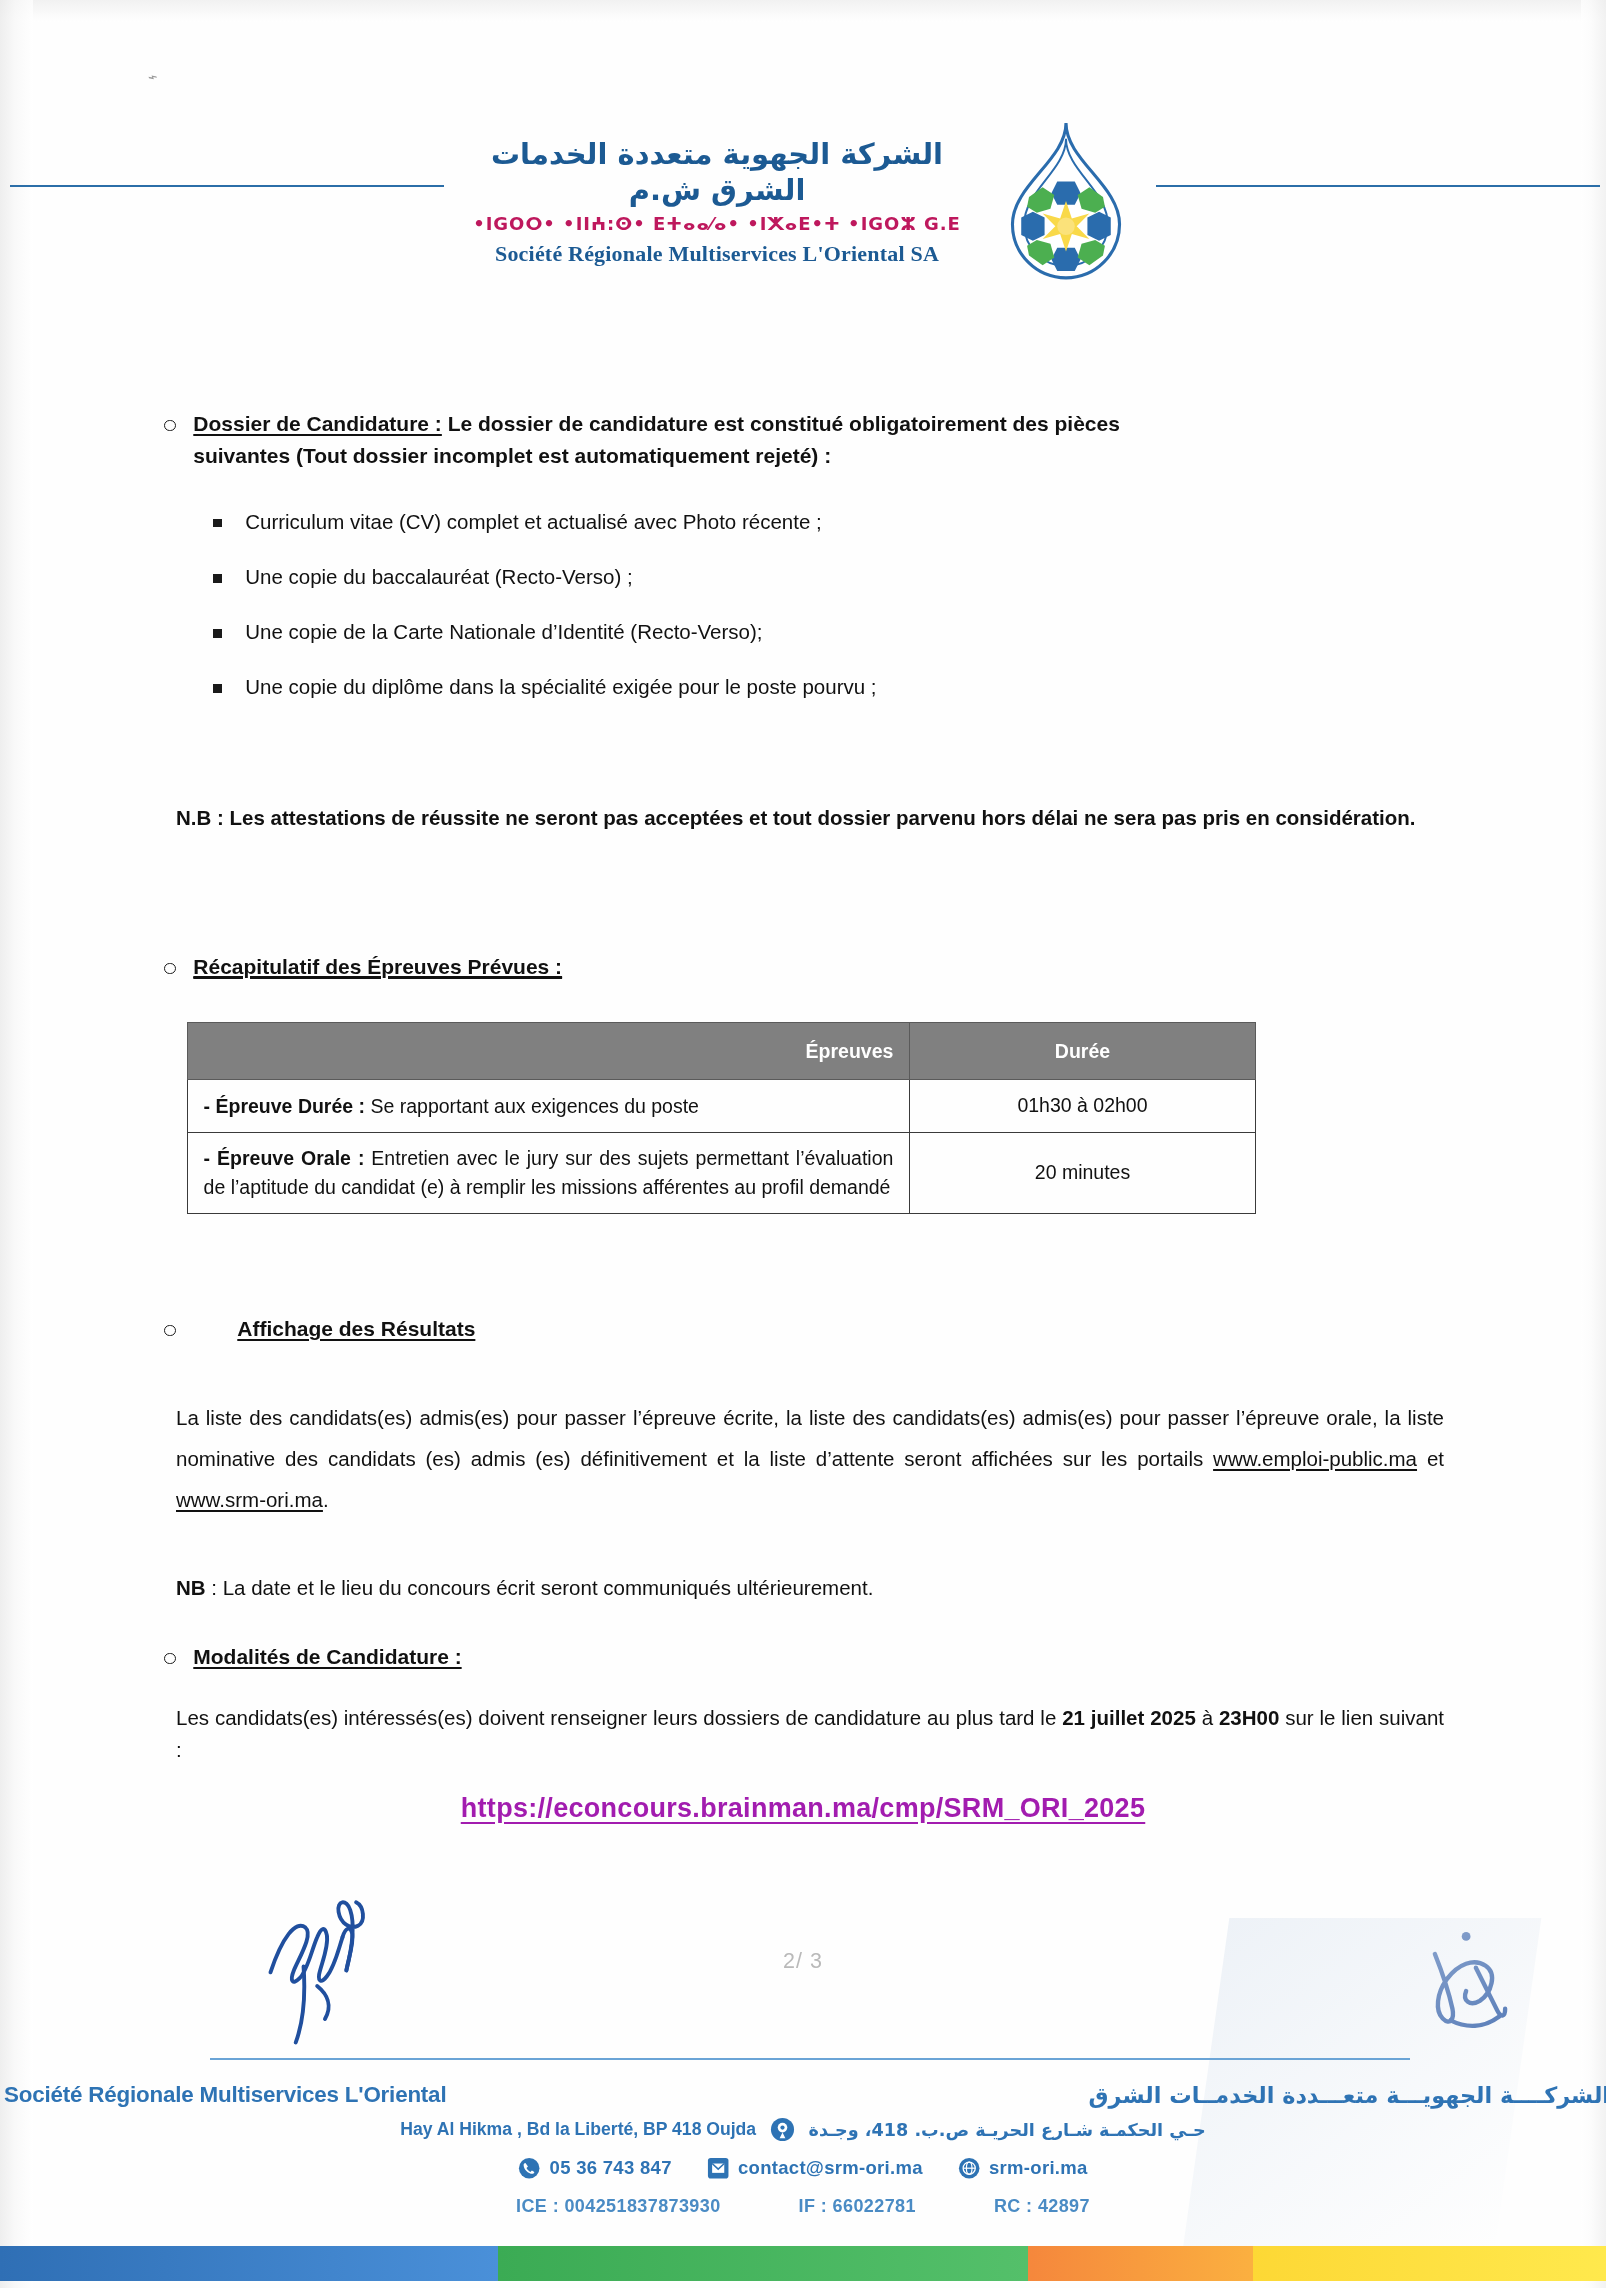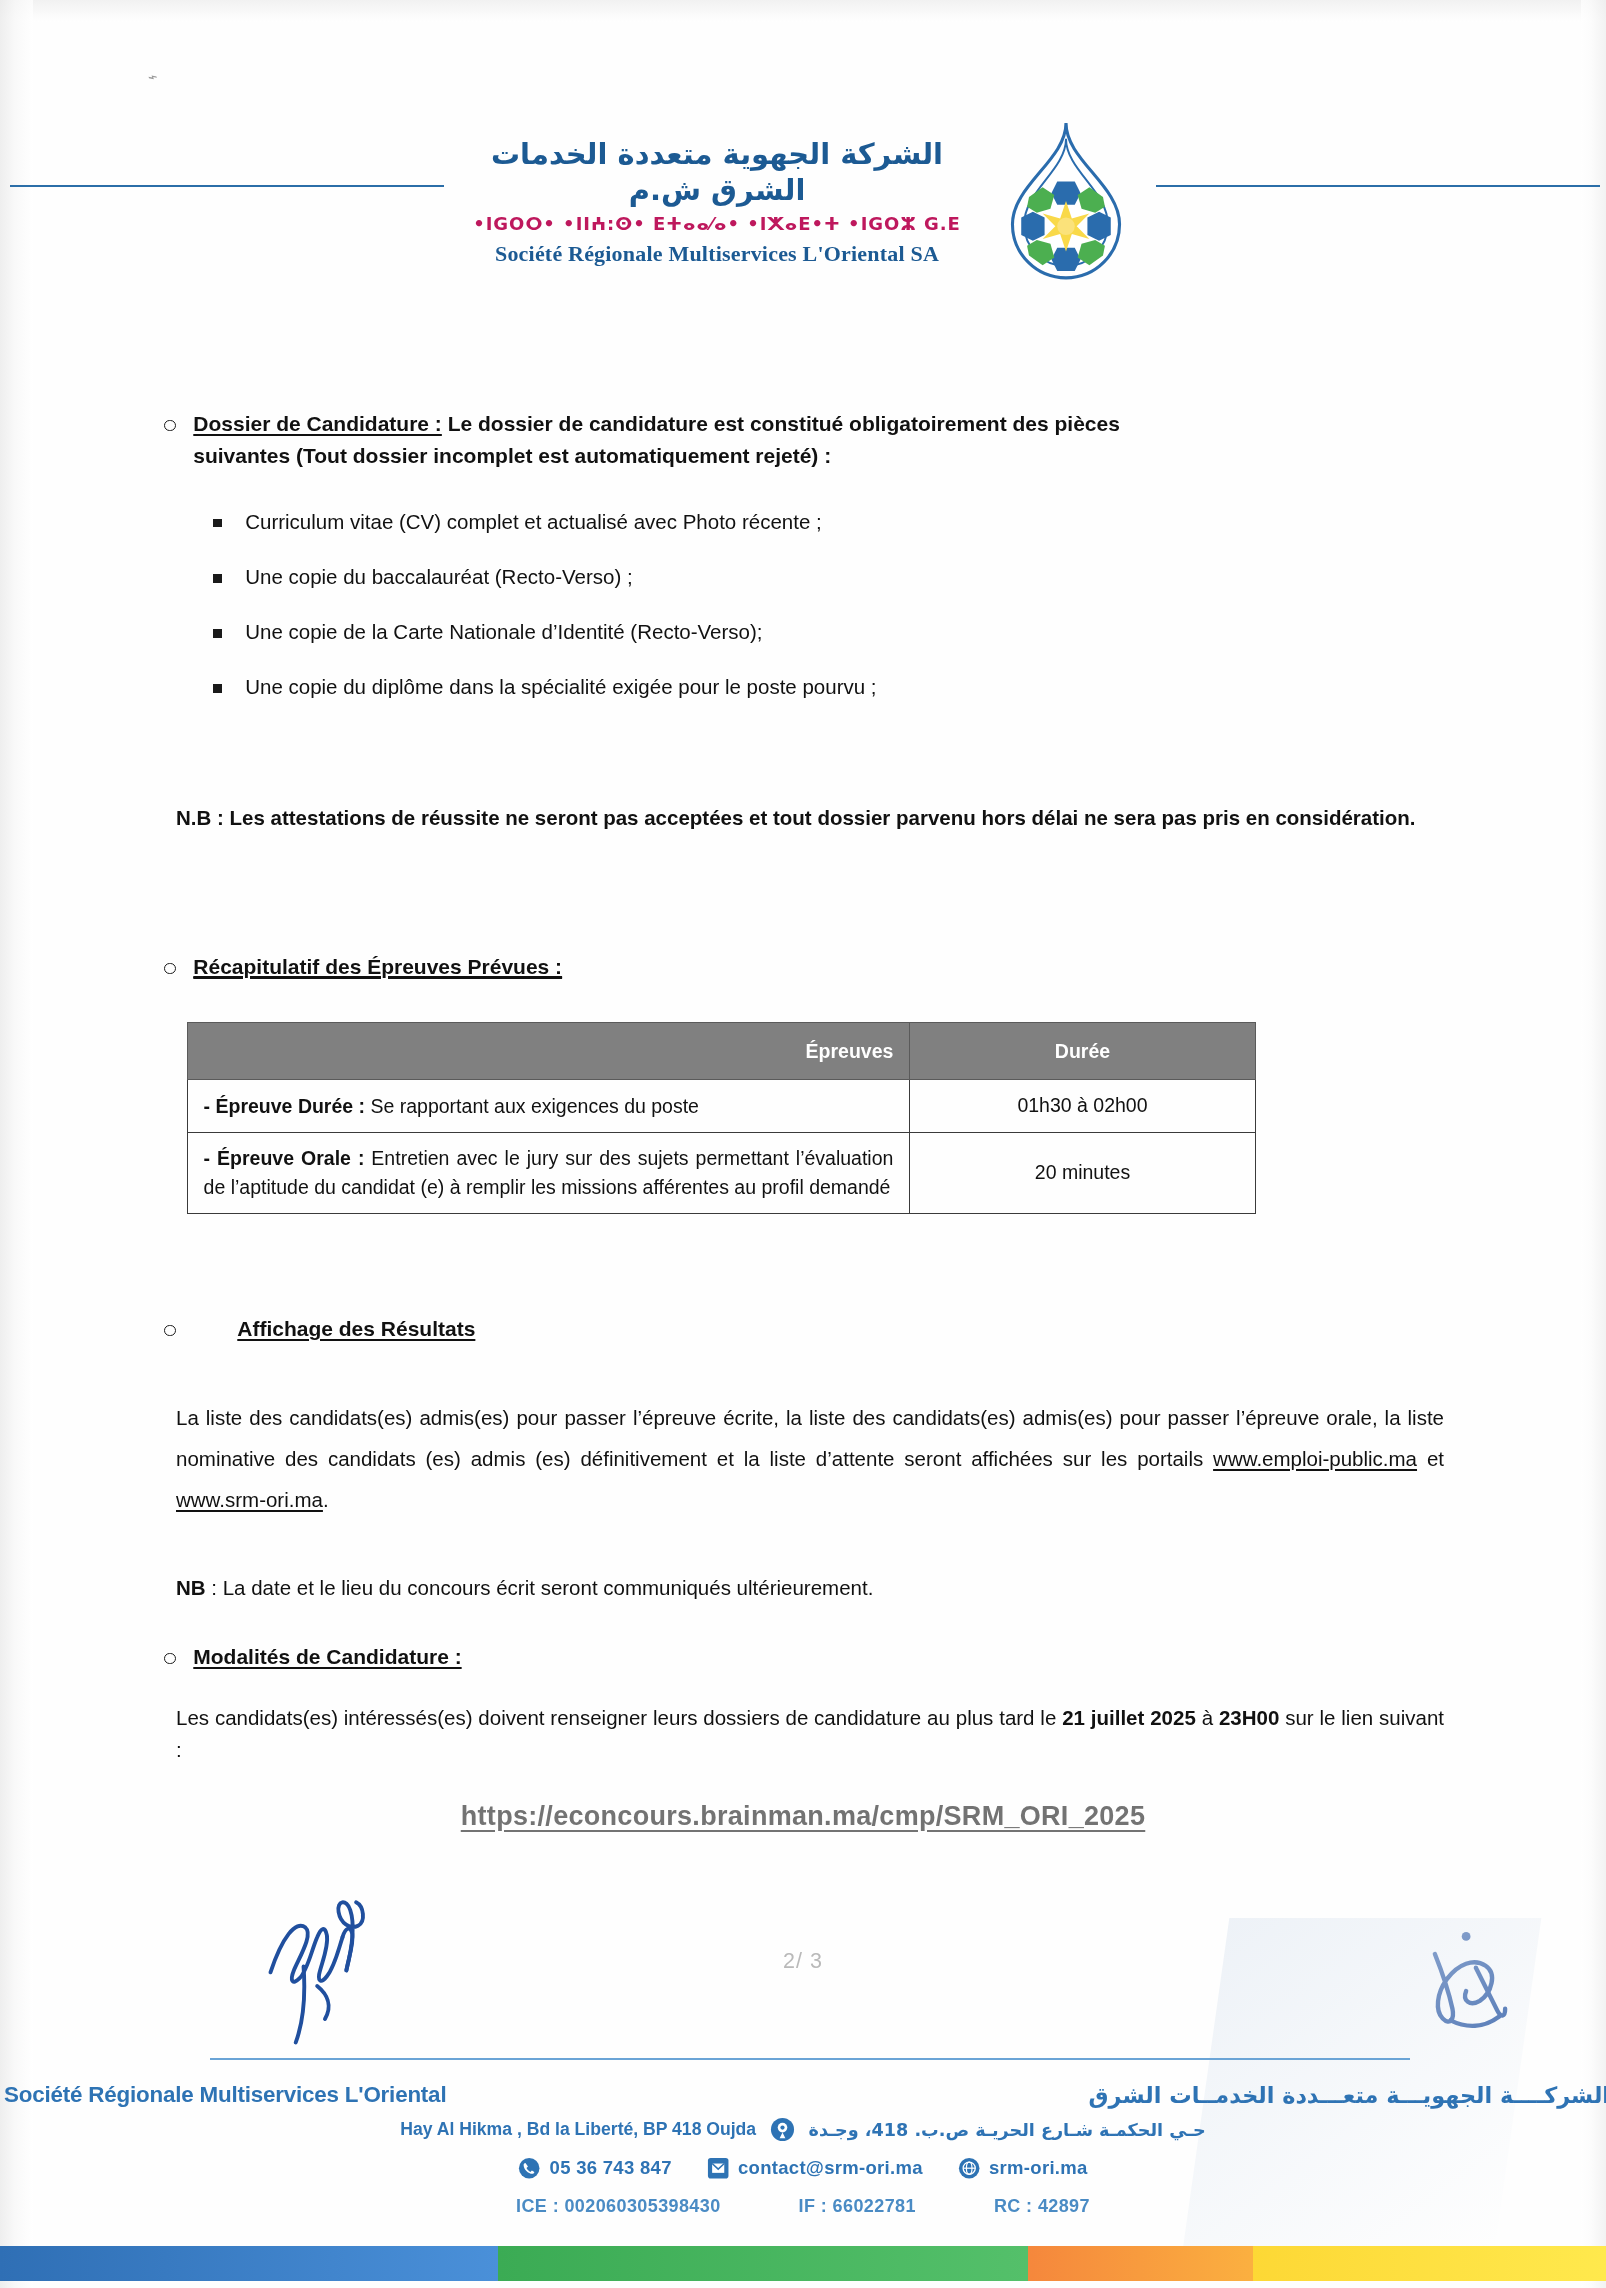--- a/index.html
+++ b/index.html
@@ -185,22 +185,21 @@
   .main-link {
     position: absolute;
     left: 0; top: 1793px;
     width: 100%;
     text-align: center;
     font-size: 27px;
     font-weight: 700;
     letter-spacing: 0.3px;
     text-decoration: underline;
     text-underline-offset: 4.9px;
-    color: #737373;
-    margin-top: 8px;
+    color: #a21caf;
   }
 
   
   .page-number {
     position: absolute;
     left: 0; top: 1949px;
     width: 100%;
     text-align: center;
     font-size: 21.5px;
     color: #b9b9b9;
@@ -531,21 +530,21 @@
           <circle cx="12" cy="12" r="11" fill="#2e73b4"></circle>
           <circle cx="12" cy="12" r="6.5" fill="none" stroke="#ffffff" stroke-width="1.4"></circle>
           <ellipse cx="12" cy="12" rx="3" ry="6.5" fill="none" stroke="#ffffff" stroke-width="1.3"></ellipse>
           <line x1="5.5" y1="12" x2="18.5" y2="12" stroke="#ffffff" stroke-width="1.3"></line>
         </svg>
         <span>srm-ori.ma</span>
       </span>
     </div>
 
     <div class="footer-row4">
-      <span>ICE : 002060305398430</span>
+      <span>ICE : 004251837873930</span>
       <span>IF : 66022781</span>
       <span>RC : 42897</span>
     </div>
   </div>
 
   <div class="color-bar">
     <div class="cb-seg" style="width:31%; background:linear-gradient(to right,#2f6fb5,#4a90d9);"></div>
     <div class="cb-seg" style="width:33%; background:linear-gradient(to right,#3bab54,#54c06a);"></div>
     <div class="cb-seg" style="width:14%; background:linear-gradient(to right,#f5873c,#fbb040);"></div>
     <div class="cb-seg" style="width:22%; background:linear-gradient(to right,#fdd835,#ffe94d);"></div>

